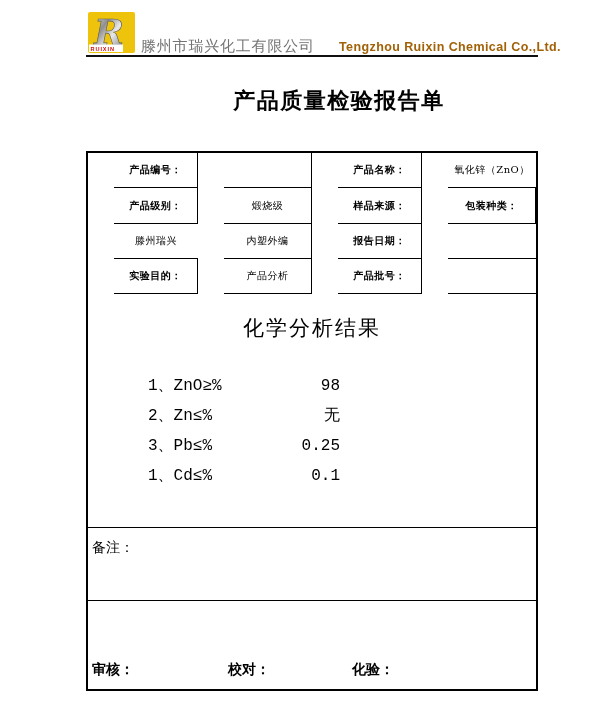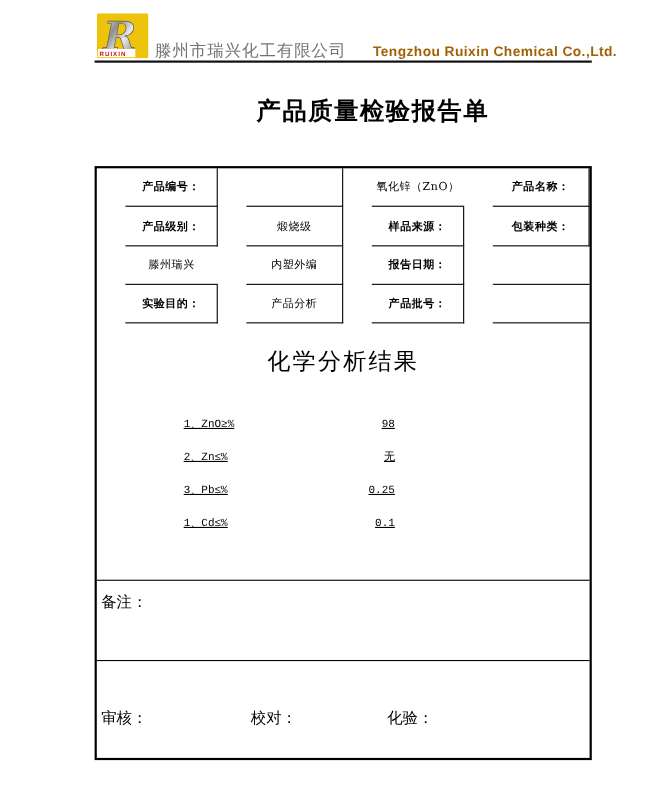--- a/index.html
+++ b/index.html
@@ -45,35 +45,34 @@
   .lbl{font-weight:bold;font-family:"Liberation Sans",sans-serif;letter-spacing:0.5px;}
   .val{font-family:"DejaVu Serif","Liberation Serif",serif;letter-spacing:0.5px;}
   .section{grid-column:1 / -1;box-sizing:border-box;}
   .analysis{border-bottom:1.5px solid #000;}
   .analysis-title{
     margin:20px 0 0 0;text-align:center;
     font-family:"DejaVu Serif","Liberation Serif",serif;
     font-size:21px;letter-spacing:2px;font-weight:normal;
   }
   .analysis-items{
-    margin:37px 0 0 79px;width:192px;
+    margin:37px 0 0 60px;width:192px;
     font-family:"Liberation Mono","DejaVu Sans Mono",monospace;
-    font-size:10px;
-    text-decoration:underline;
+    font-size:16px;
   }
   .analysis-item{display:flex;justify-content:space-between;height:30px;line-height:15px;}
   .remarks{
     border-bottom:1.5px solid #000;padding:11px 0 0 4px;
     font-family:"DejaVu Serif","Liberation Serif",serif;font-size:14px;
   }
   .signatures{
     position:relative;
     font-family:"DejaVu Serif","Liberation Serif",serif;font-size:14px;
   }
-  .sig{position:absolute;top:43px;white-space:nowrap;}
+  .sig{position:absolute;top:60px;white-space:nowrap;font-weight:bold;}
   .sig-review{left:4px;}
   .sig-proofread{left:140px;}
   .sig-assay{left:264px;}
 </style>
 </head>
 <body>
 
 <div>
 
   <div>
@@ -95,22 +94,22 @@
     <span class="company-en">Tengzhou Ruixin Chemical Co.,Ltd.</span>
     <div class="header-rule"></div>
   </div>
 
   <h1 class="doc-title">产品质量检验报告单</h1>
 
   <div class="report-table">
 
     <div class="cell cr lbl">产品编号：</div>
     <div class="cell cr val"></div>
+    <div class="cell cr lbl">产品名称：</div>
     <div class="cell val">氧化锌（ZnO）</div>
-    <div class="cell cr lbl">产品名称：</div>
 
     <div class="cell cr lbl">产品级别：</div>
     <div class="cell cr val">煅烧级</div>
     <div class="cell cr lbl">样品来源：</div>
     <div class="cell cr lbl">包装种类：</div>
 
     <div class="cell val">滕州瑞兴</div>
     <div class="cell cr val">内塑外编</div>
     <div class="cell cr lbl">报告日期：</div>
     <div class="cell val"></div>

